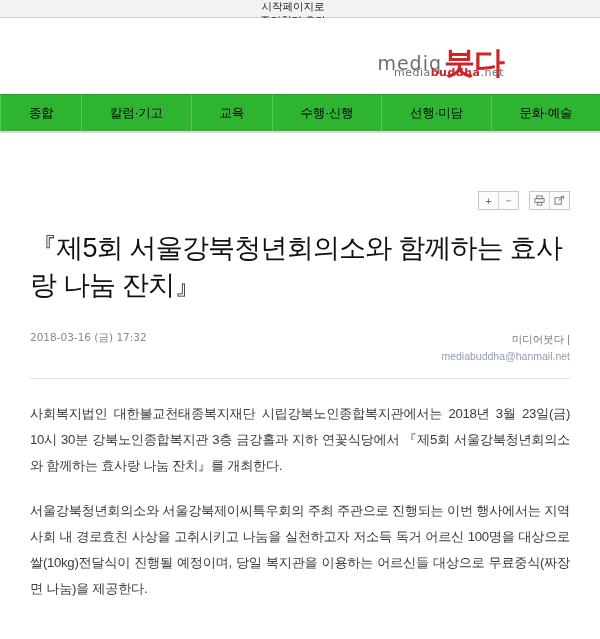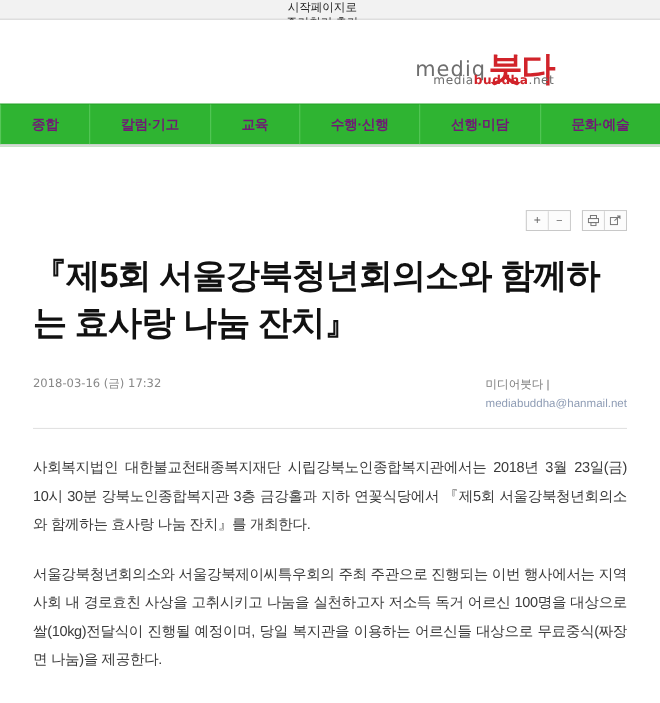--- a/index.html
+++ b/index.html
@@ -83,23 +83,23 @@
     display: flex;
     align-items: stretch;
     border-top: 1px solid #24a027;
     border-bottom: 2px solid #d8d8d8;
   }
   .nav-item {
     flex: 1 1 auto;
     display: flex;
     align-items: center;
     justify-content: center;
-    color: #701a75;
+    color: #000000;
     font-size: 12.5px;
-    font-weight: bold;
+    font-weight: normal;
     border-right: 1px solid #56c758;
     white-space: nowrap;
     letter-spacing: -0.3px;
   }
   .nav-item:first-child { border-left: 1px solid #56c758; }
   .nav-item:last-child { border-right: none; }
 
   
   .article {
     padding: 0 30px;
@@ -127,42 +127,43 @@
     justify-content: center;
     font-size: 11px;
     color: #666;
     border-right: 1px solid #d8d8d8;
     background: #fcfcfc;
   }
   .tool-btn:last-child { border-right: none; }
   .tool-btn svg { display: block; }
 
   .headline {
-    font-size: 31px;
+    font-size: 27px;
     line-height: 1.38;
-    font-weight: bold;
+    font-weight: normal;
     color: #111;
     letter-spacing: -0.8px;
     margin: 0 0 26px 0;
   }
 
   .meta-row {
     display: flex;
     justify-content: space-between;
     align-items: flex-start;
     border-bottom: 1px solid #e2e2e2;
     padding-bottom: 12px;
     margin-bottom: 22px;
   }
   .meta-date {
     font-size: 10.5px;
     color: #888;
     font-family: "DejaVu Sans", sans-serif;
   }
   .meta-right {
+    text-align: right;
     font-size: 10.5px;
     line-height: 1.7;
   }
   .meta-author { color: #777; }
   .meta-email { color: #8f9db5; }
 
   .body-text p {
     font-size: 13.2px;
     line-height: 1.95;
     color: #3a3a3a;

